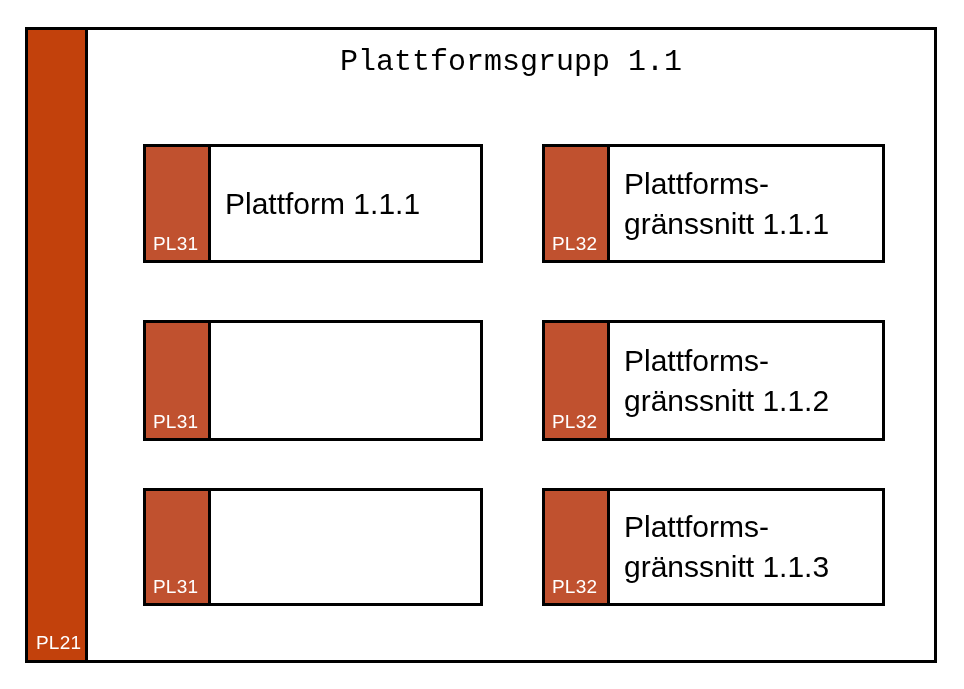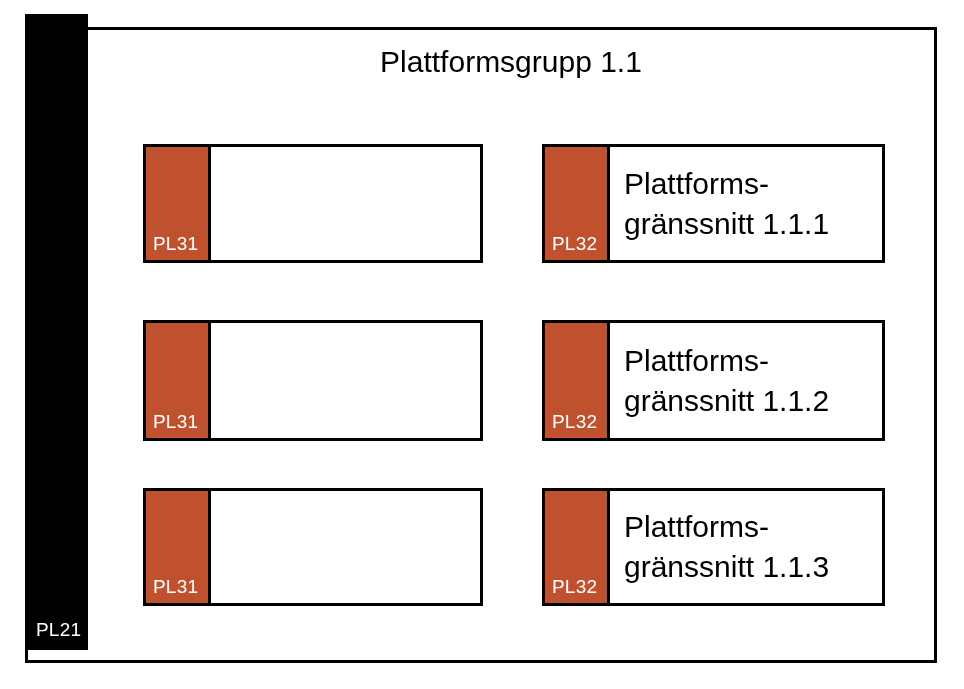--- a/index.html
+++ b/index.html
@@ -25,26 +25,26 @@
     height: 636px;
     box-sizing: border-box;
     border: 3px solid #000000;
     background: #ffffff;
   }
 
   
   #group-band {
     position: absolute;
     left: 25px;
-    top: 14px;
+    top: 27px;
     width: 63px;
     height: 636px;
     box-sizing: border-box;
     border: 3px solid #000000;
-    background: #000000;
+    background: #c2410c;
   }
   #group-band .band-tag {
     position: absolute;
     left: 8px;
     bottom: 8px;
     color: #ffffff;
     font-size: 19px;
     line-height: 1;
     letter-spacing: 0.2px;
     white-space: nowrap;
@@ -54,20 +54,21 @@
   #group-title {
     position: absolute;
     left: 88px;
     top: 42px;
     width: 846px;
     text-align: center;
     font-size: 30px;
     line-height: 40px;
     color: #000000;
     white-space: nowrap;
+    font-family: Liberation Mono, monospace;
   }
 
   
   .card {
     position: absolute;
     box-sizing: border-box;
     border: 3px solid #000000;
     background: #ffffff;
     display: flex;
     align-items: stretch;
@@ -117,20 +118,23 @@
 <div id="group-title">Plattformsgrupp 1.1</div>
 
 <div id="group-band">
   <span class="band-tag">PL21</span>
 </div>
 
 <div class="card col-left row-1">
   <div class="card-tag">
     <span class="card-tag-label">PL31</span>
   </div>
+  <div class="card-body">
+    <span class="card-label">Plattform 1.1.1</span>
+  </div>
 </div>
 
 <div class="card col-left row-2">
   <div class="card-tag">
     <span class="card-tag-label">PL31</span>
   </div>
 </div>
 
 <div class="card col-left row-3">
   <div class="card-tag">

